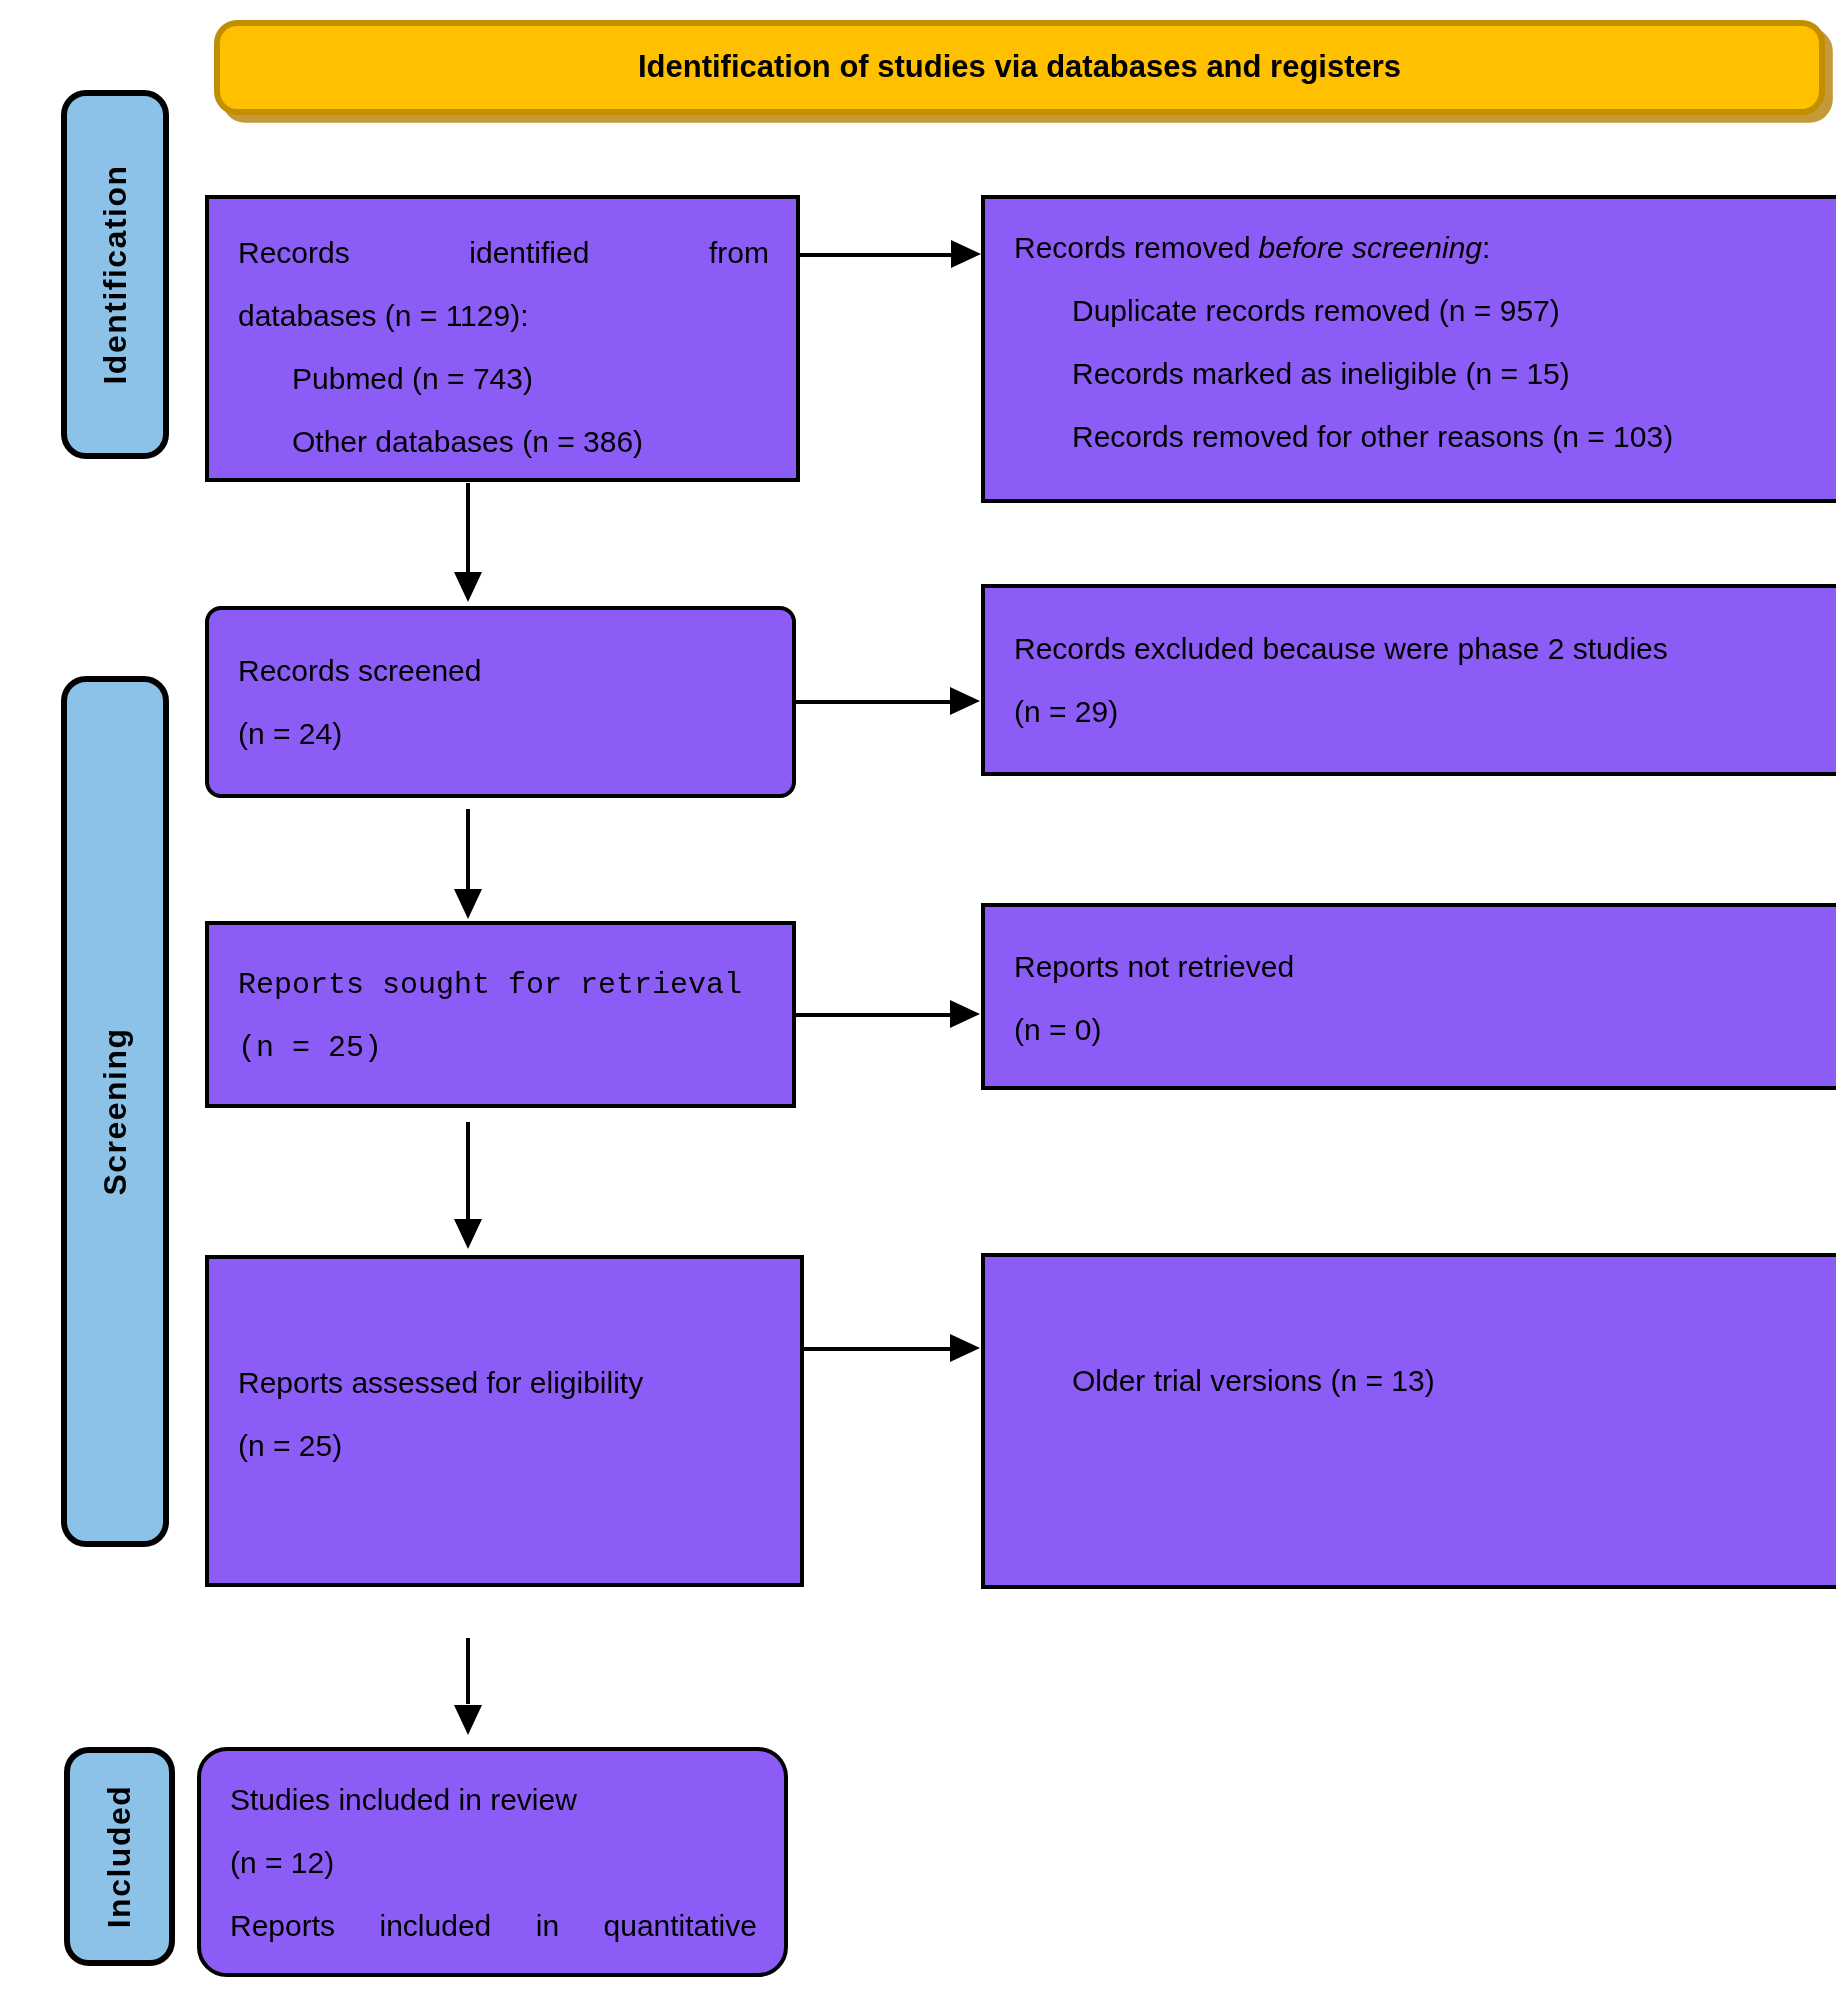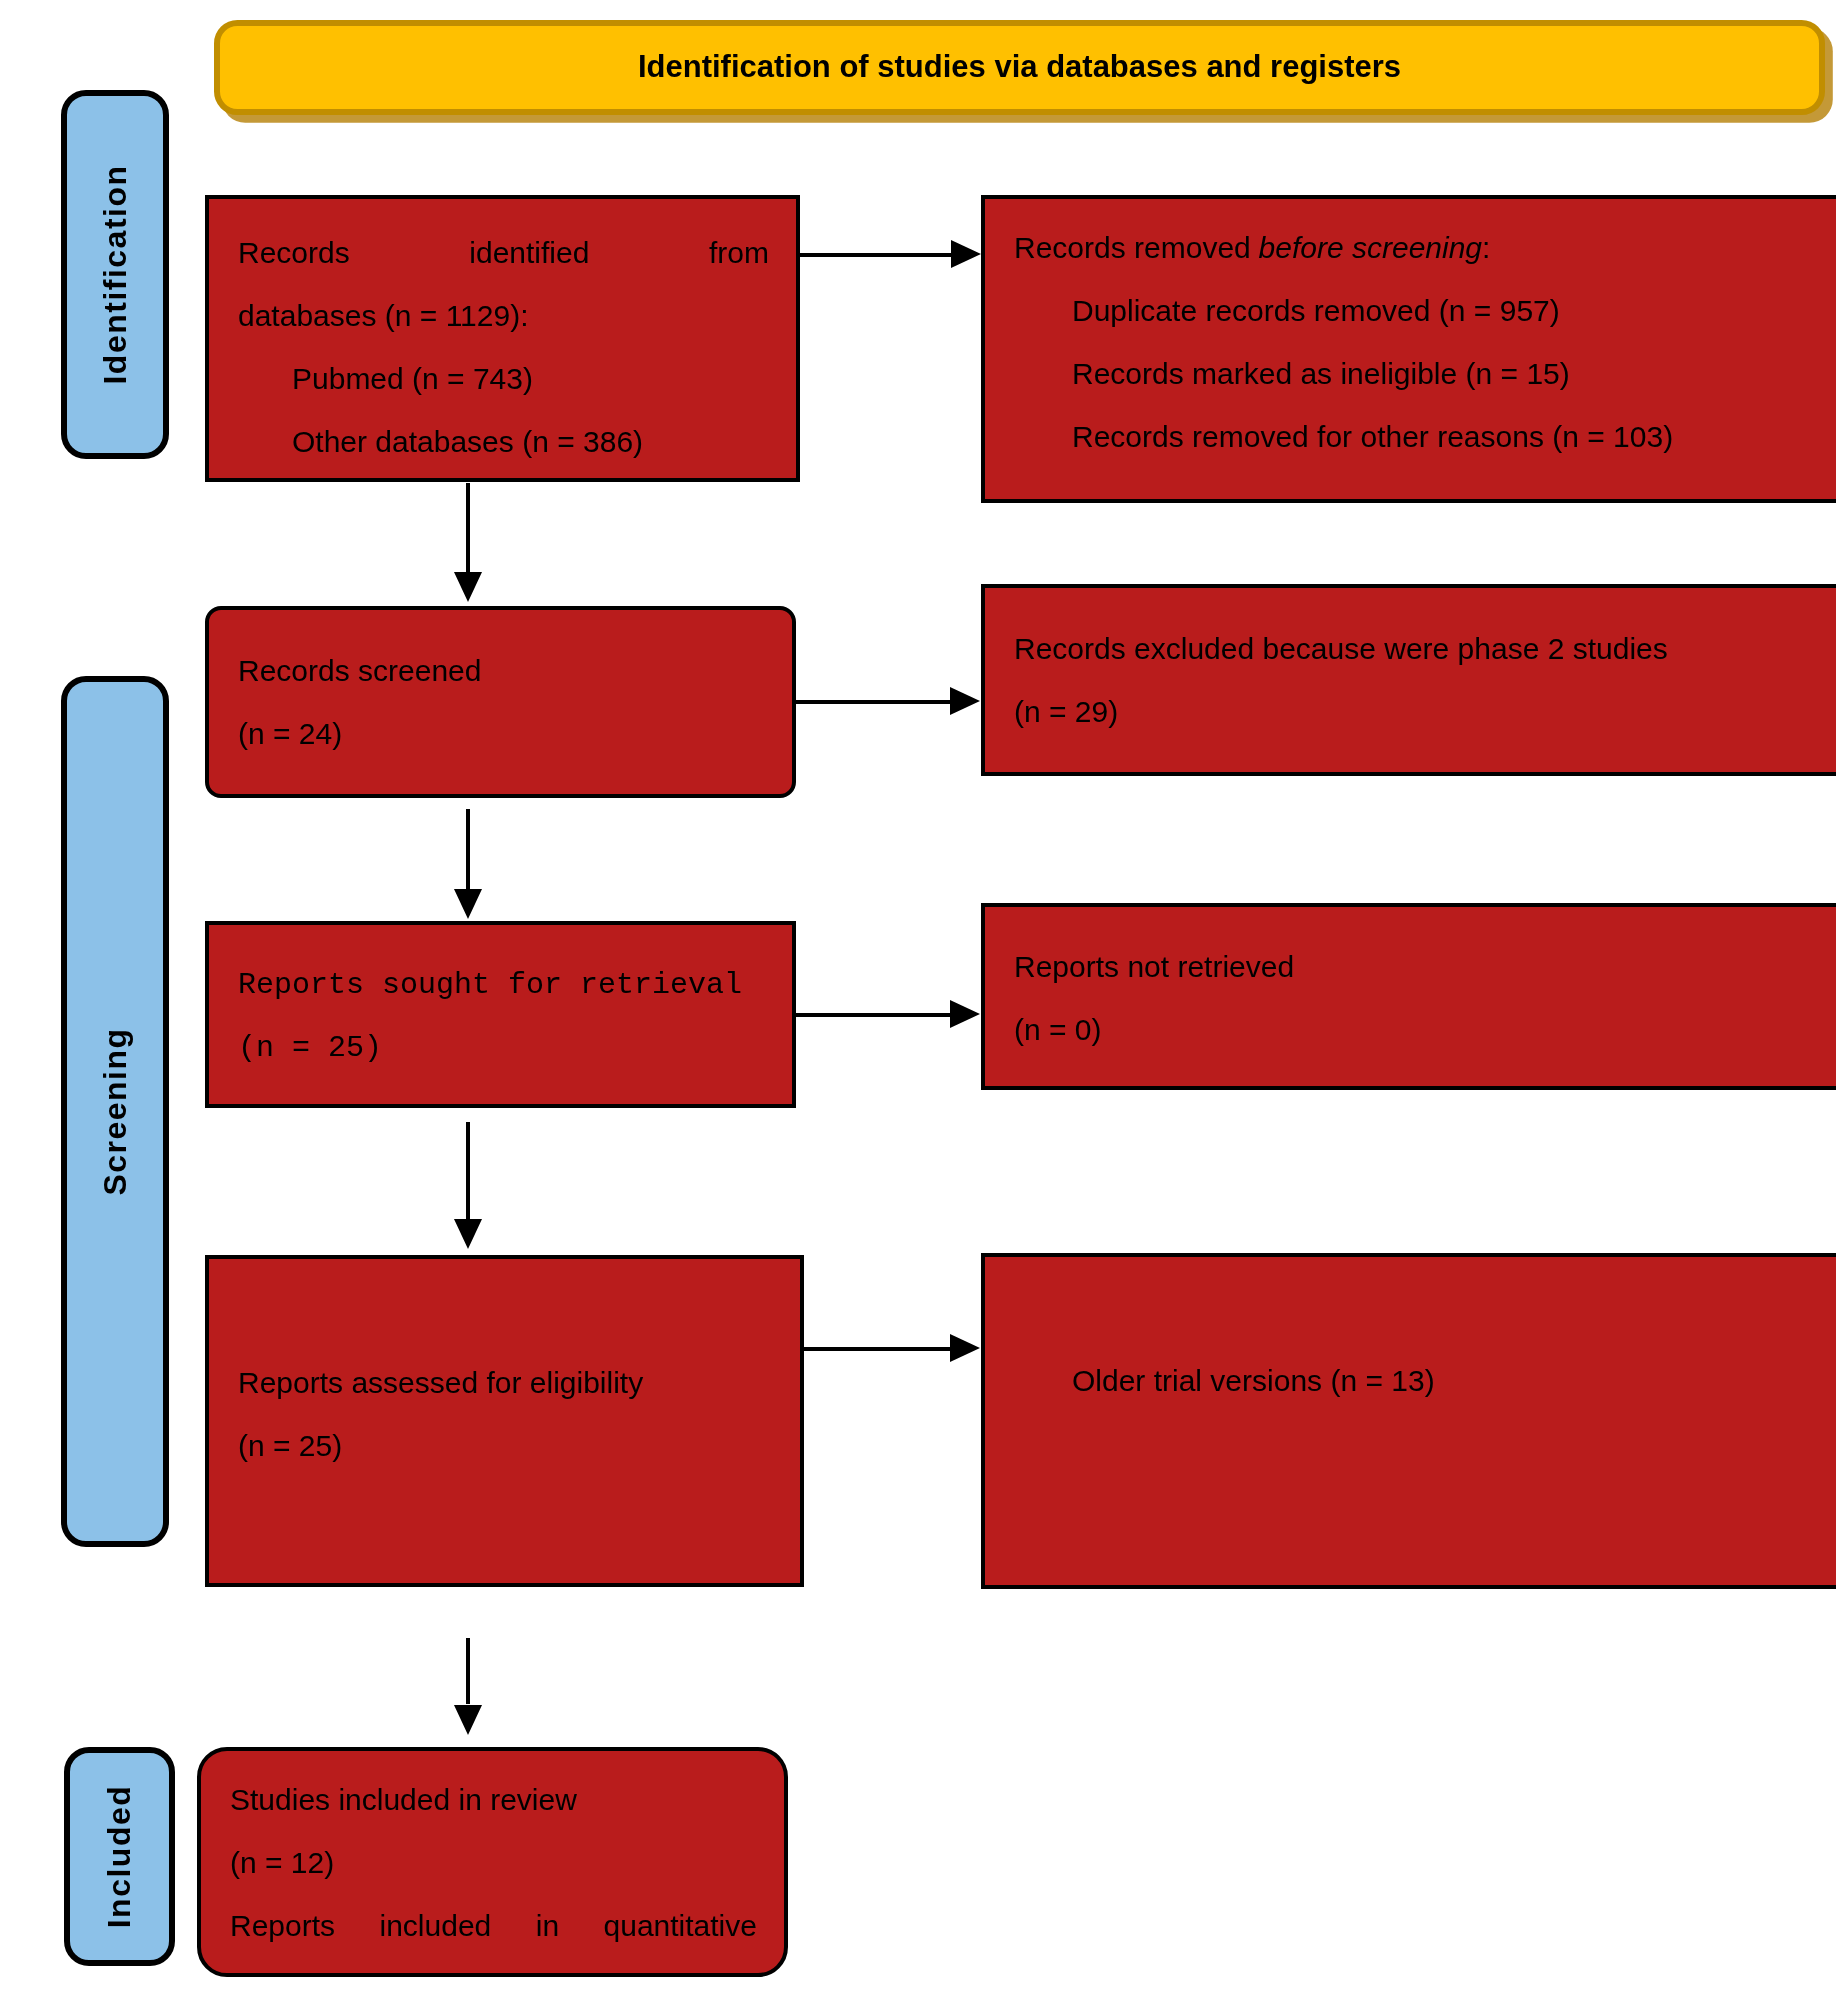--- a/index.html
+++ b/index.html
@@ -23,21 +23,21 @@
   .stage span {
     transform:rotate(-90deg); white-space:nowrap;
     font-weight:bold; font-size:32px; letter-spacing:1.5px;
   }
   #stage-identification { left:17px;  top:90px;  width:108px; height:369px; }
   #stage-screening      { left:17px;  top:676px; width:108px; height:871px; }
   #stage-included       { left:20.4px;  top:1747px; width:111px; height:219px; }
 
   
   .wbox {
-    position:absolute; background:#b91c1c; border:4.9px solid #000;
+    position:absolute; background:#8b5cf6; border:4.9px solid #000;
     box-sizing:border-box; font-size:30px;
   }
   .wbox .line { height:63px; display:flex; align-items:center; white-space:nowrap; }
   .justify { justify-content:space-between; }
   .indent1 { margin-left:54px; }
   .indent2 { margin-left:58px; }
   .it { font-style:italic; margin-left:7.8px;text-align:right; }
 
   #box-identified       { left:161px;  top:195px;  width:595px; height:287px; padding:22px 27px 0 29px; }
   #box-removed          { left:937px; top:195px;  width:866px; height:308px; padding:17px 19.5px 0 29px; }

